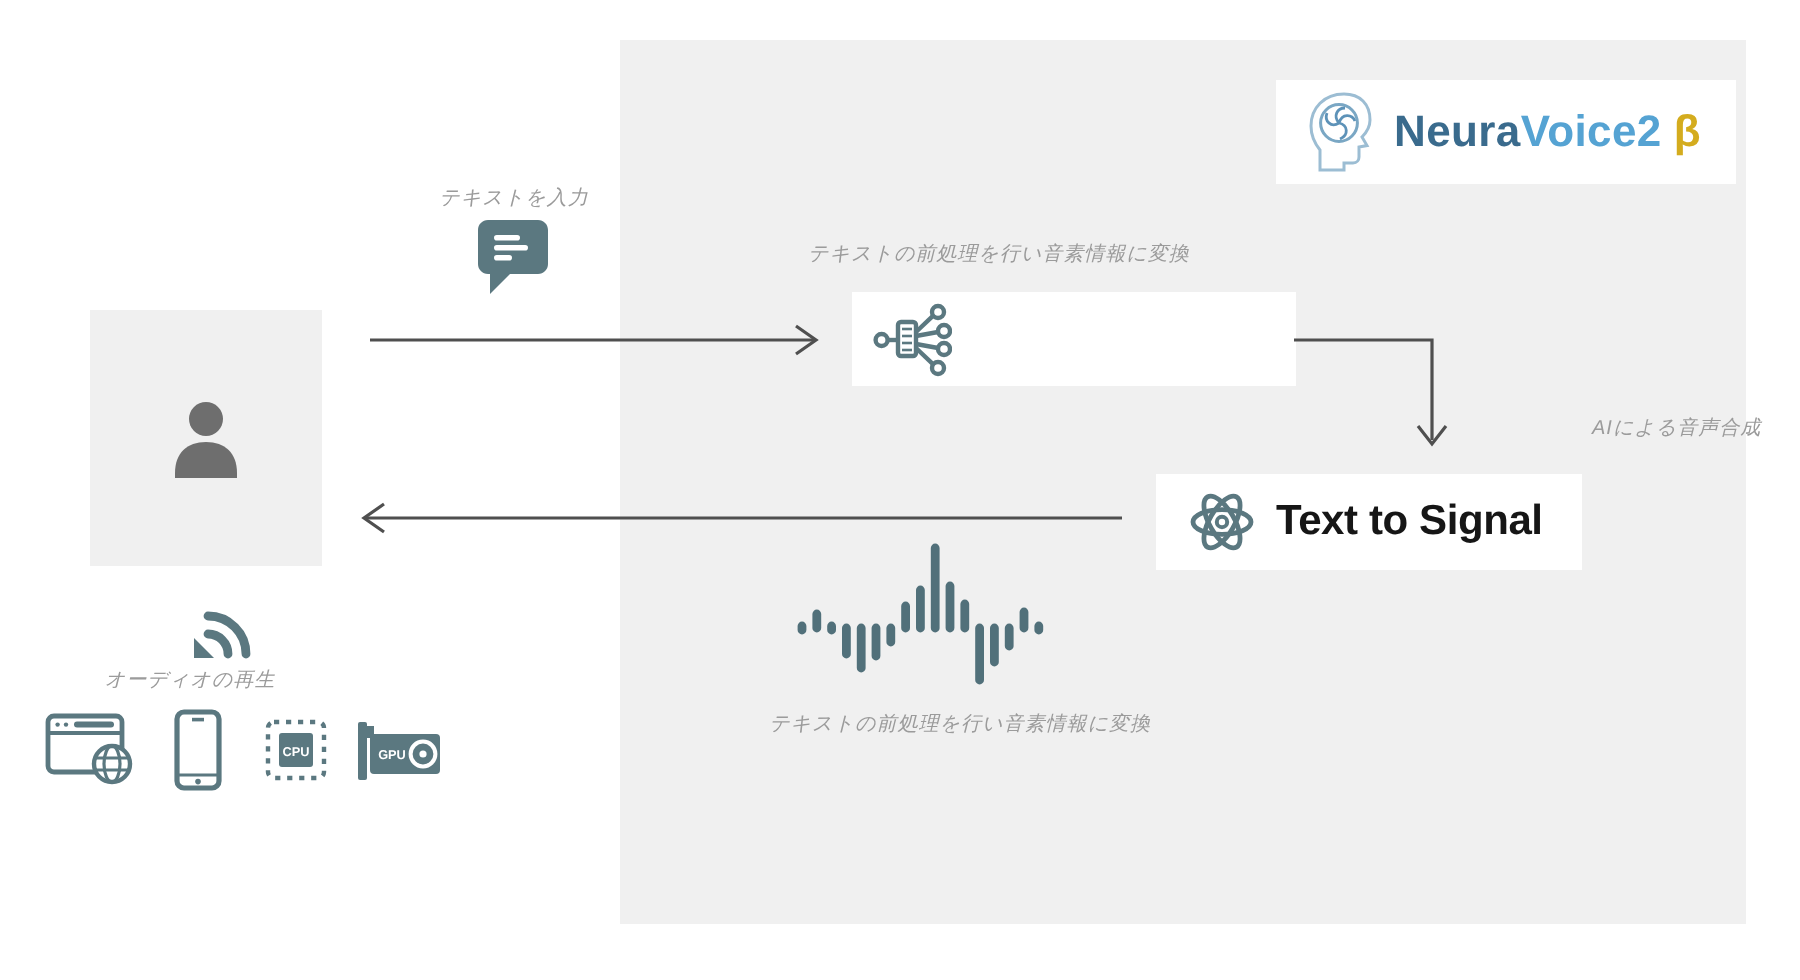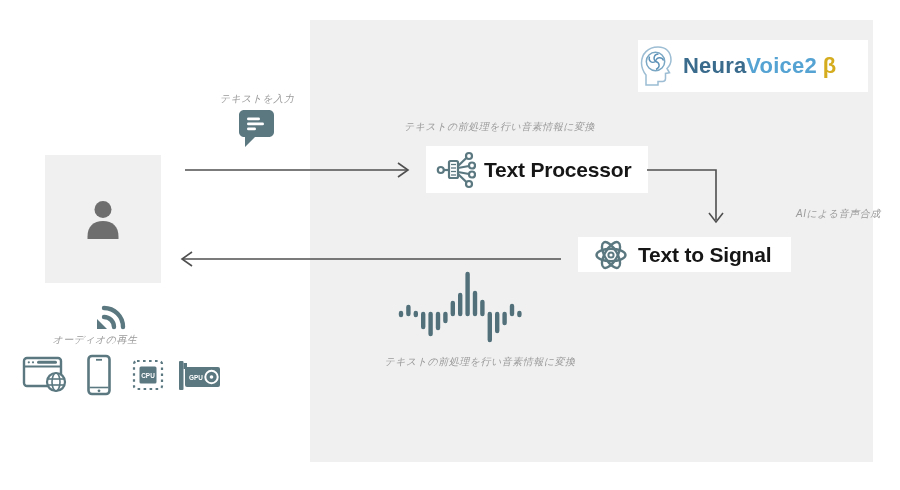--- a/index.html
+++ b/index.html
@@ -2,21 +2,21 @@
 <html><head>
 <meta charset="utf-8">
 <style>
   html,body{margin:0;padding:0;background:#fff;}
   #canvas{
     position:relative;width:900px;height:490px;background:#ffffff;overflow:hidden;
     font-family:"Liberation Sans","DejaVu Sans",sans-serif;
   }
   .abs{position:absolute;}
   .panel{left:310px;top:20px;width:563px;height:442px;background:#f0f0f0;}
-  .logo-box{left:638px;top:40px;width:230px;height:52px;background:#ffffff;display:flex;align-items:center;gap:9px;padding-left:0;box-sizing:border-box;}
+  .logo-box{left:638px;top:40px;width:230px;height:52px;background:#ffffff;display:flex;align-items:center;gap:9px;padding-left:14px;box-sizing:border-box;}
   .logo-text{font-size:22px;letter-spacing:0.2px;white-space:nowrap;}
   .logo-text .p1{color:#3a6b8d;font-weight:600;}
   .logo-text .p2{color:#55a3d3;font-weight:600;}
   .logo-text .beta{color:#d4ac1e;font-weight:600;margin-left:6px;}
   .person-box{left:45px;top:155px;width:116px;height:128px;background:#f0f0f0;display:flex;align-items:center;justify-content:center;}
   .jnote{font-size:10px;color:#9b9b9b;letter-spacing:0.5px;white-space:nowrap;font-style:italic;}
   .note-center{text-align:center;}
   .node-box{background:#ffffff;display:flex;align-items:center;box-sizing:border-box;gap:8px;}
   .node-label{font-size:21px;font-weight:700;color:#161616;letter-spacing:-0.2px;white-space:nowrap;}
   svg{display:block;}
@@ -80,33 +80,32 @@
         <circle cx="33" cy="5" r="3"></circle>
         <circle cx="36" cy="14.5" r="3"></circle>
         <circle cx="36" cy="23.5" r="3"></circle>
         <circle cx="33" cy="33" r="3"></circle>
         <line x1="22" y1="15" x2="30.6" y2="6.8"></line>
         <line x1="22" y1="17" x2="33" y2="15"></line>
         <line x1="22" y1="21" x2="33" y2="23"></line>
         <line x1="22" y1="23" x2="30.6" y2="31.2"></line>
       </svg>
     </span>
-    <span class="node-label">Text Processor</span>
   </div>
 
   <div class="abs" style="left:646px;top:162px;">
     <svg width="86" height="70" viewBox="0 0 86 70">
       <polyline points="1,8 70,8 70,58" fill="none" stroke="#4f4f4f" stroke-width="1.6"></polyline>
       <polyline points="63,51 70,60 77,51" fill="none" stroke="#4f4f4f" stroke-width="1.6"></polyline>
     </svg>
   </div>
 
   <div class="abs jnote" style="left:796px;top:207px;">AIによる音声合成</div>
 
-  <div class="abs node-box" style="left:578px;top:237px;width:213px;height:35px;padding-left:14px;">
+  <div class="abs node-box" style="left:578px;top:237px;width:213px;height:48px;padding-left:14px;">
     <span>
       <svg width="38" height="38" viewBox="0 0 38 38" fill="none" stroke="#5b7880" stroke-width="2.4">
         <ellipse cx="19" cy="19" rx="14.5" ry="6.2"></ellipse>
         <ellipse cx="19" cy="19" rx="14.5" ry="6.2" transform="rotate(60 19 19)"></ellipse>
         <ellipse cx="19" cy="19" rx="14.5" ry="6.2" transform="rotate(120 19 19)"></ellipse>
         <circle cx="19" cy="19" r="2.6" stroke-width="2"></circle>
       </svg>
     </span>
     <span class="node-label">Text to Signal</span>
   </div>

